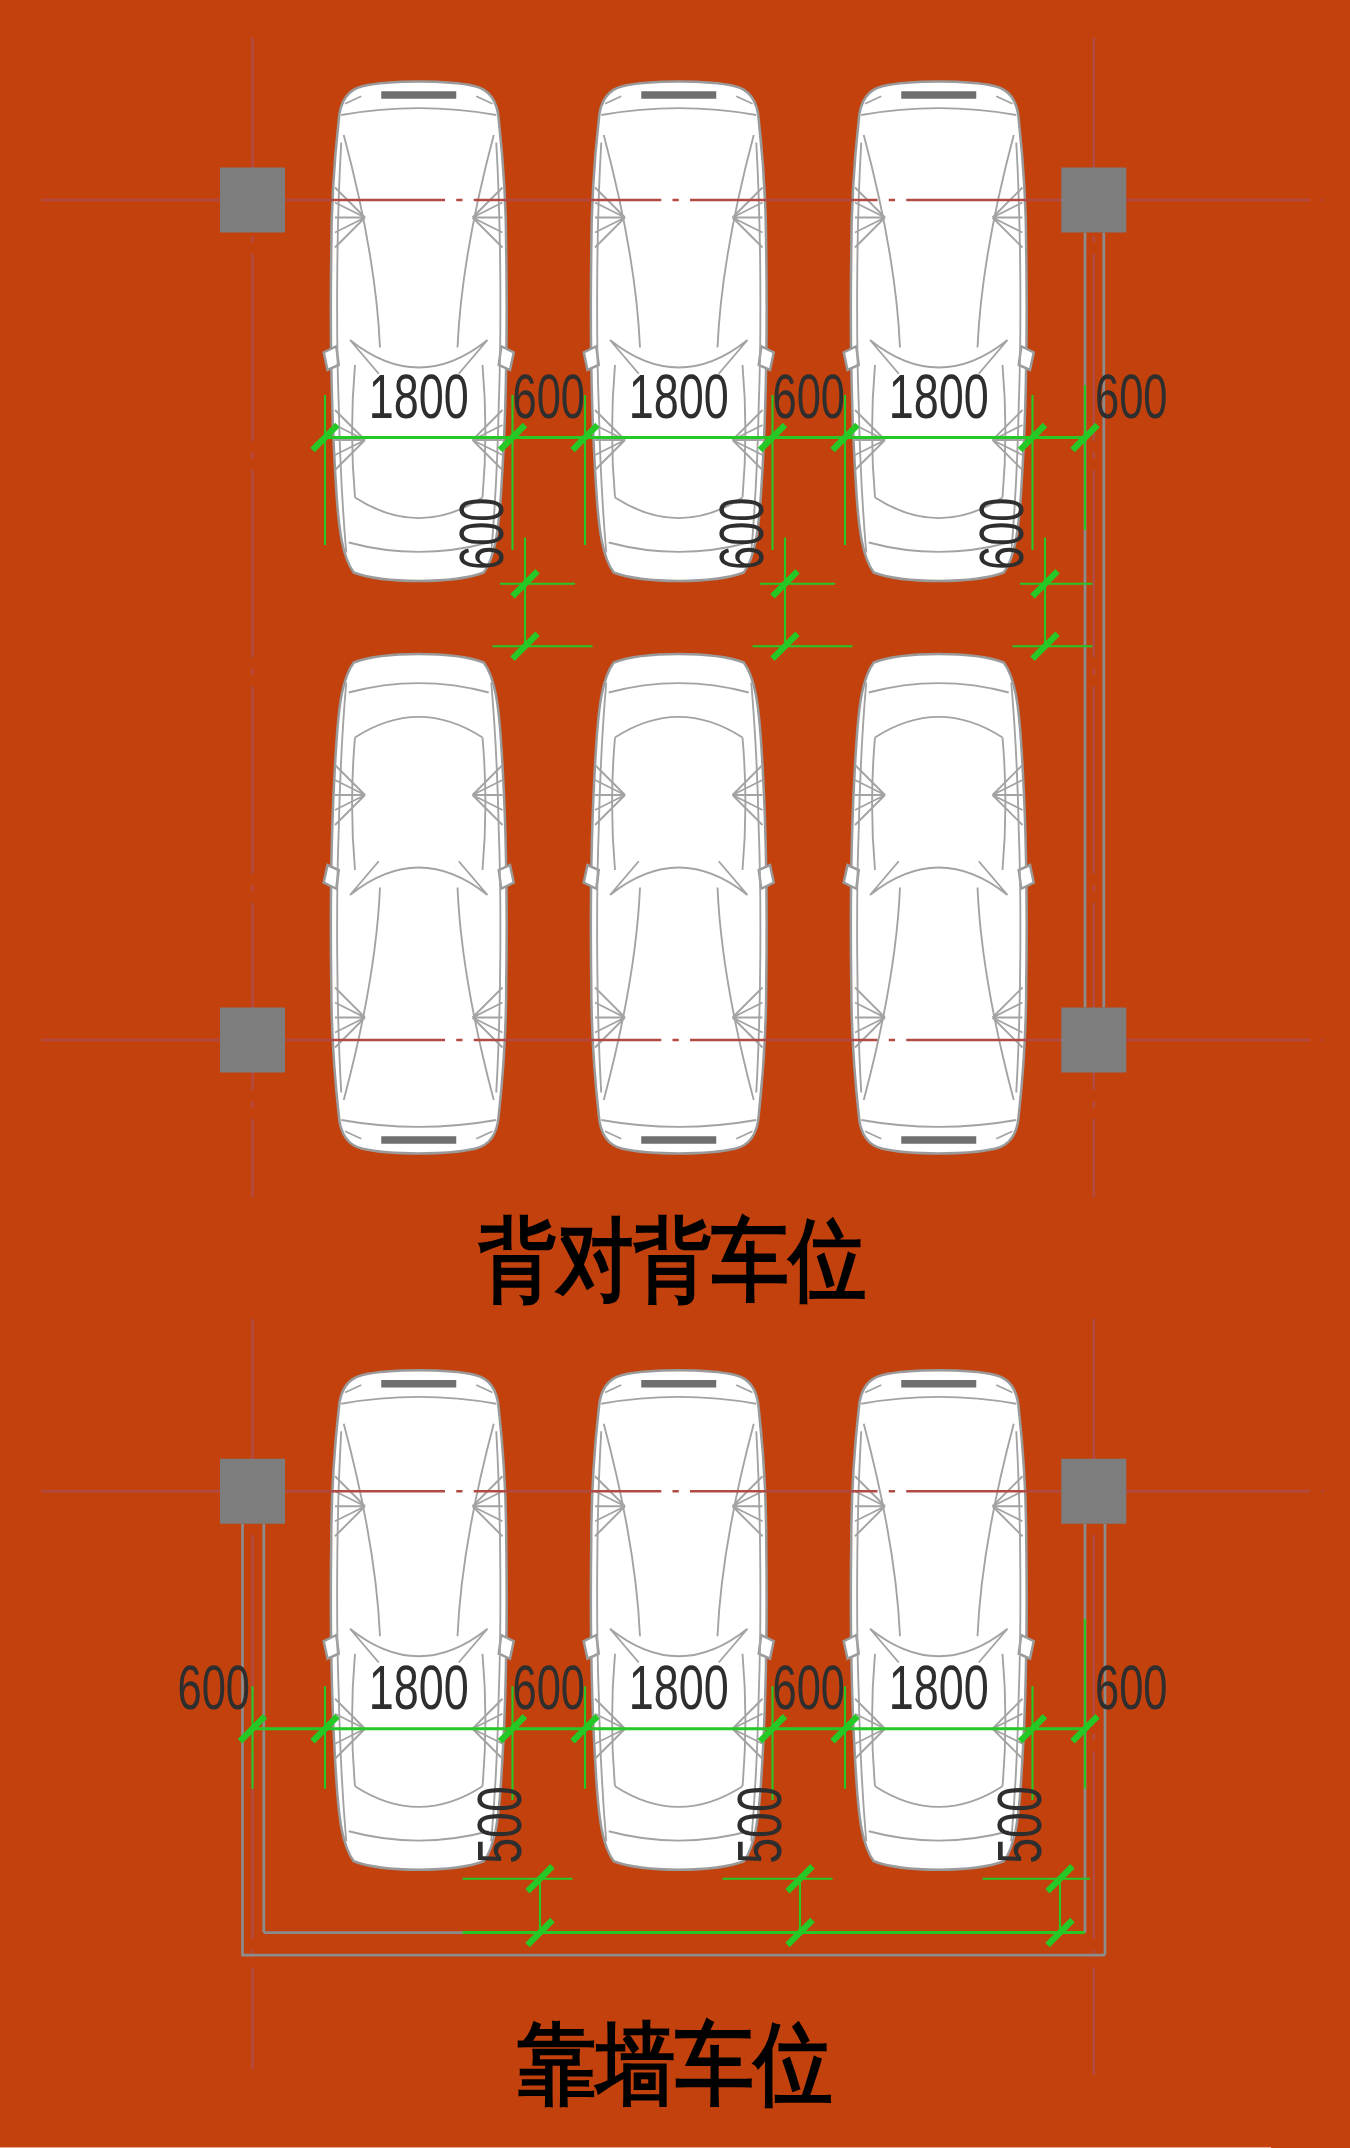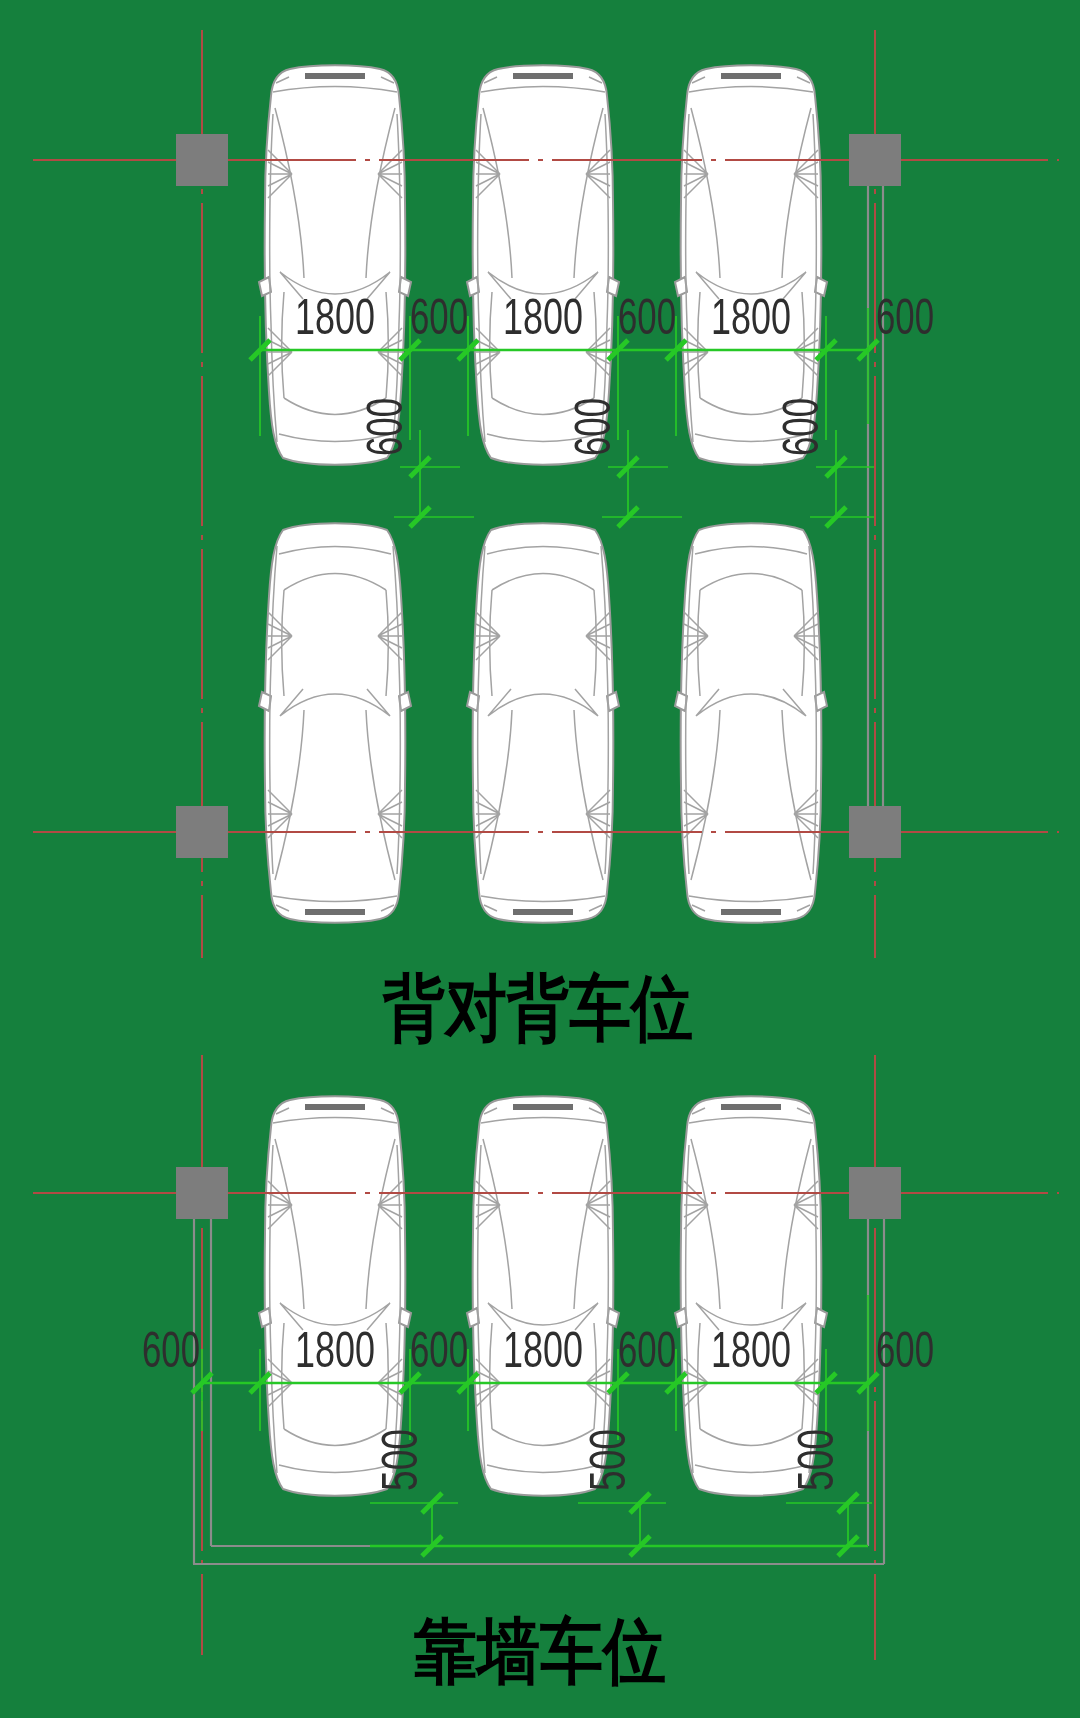--- a/index.html
+++ b/index.html
@@ -1,16 +1,16 @@
 <!DOCTYPE html>
 <html><head>
 <meta charset="utf-8">
 <style>
   html,body{margin:0;padding:0;background:#ffffff;}
-  .stage{width:1080px;height:1718px;position:relative;background:#15803d;overflow:hidden;}
+  .stage{width:1080px;height:1718px;position:relative;background:#c2410c;overflow:hidden;}
   svg{display:block;}
   
   .cb{fill:#ffffff;stroke:#9a9a9a;stroke-width:2;}
   .cl{fill:none;stroke:#a3a3a3;stroke-width:1.5;}
   .cd{fill:none;stroke:#6f6f6f;stroke-width:6;}
   
   .grid{fill:none;stroke-width:2;stroke-dasharray:150 9 5 9;}
   
   .wall{fill:none;stroke:#8c8c8c;stroke-width:2.2;}
   

